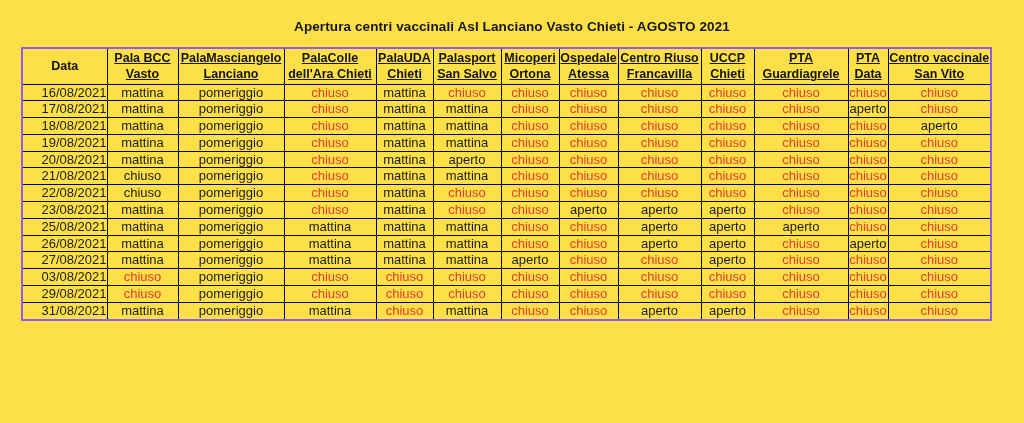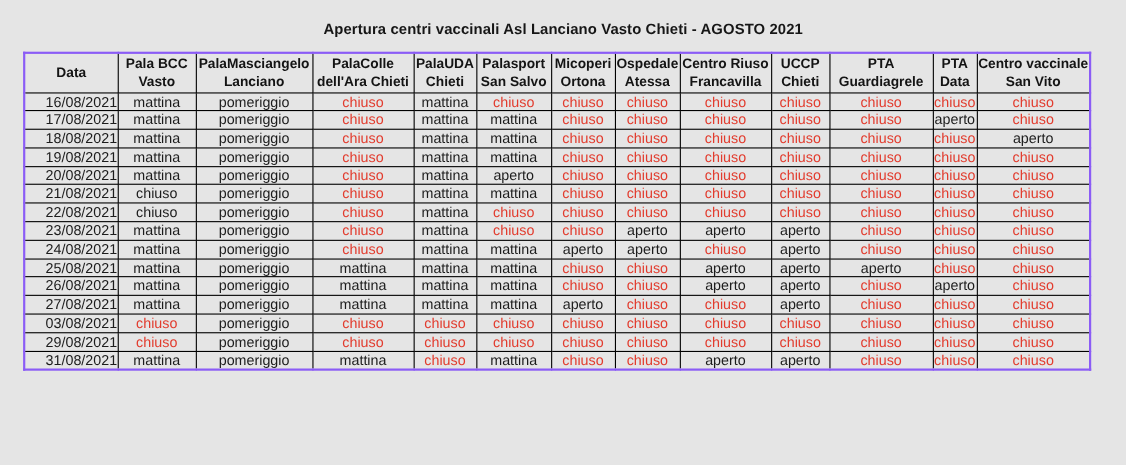--- a/index.html
+++ b/index.html
@@ -2,21 +2,21 @@
 <html style="--closed-color: #e23c2e;"><head>
 <meta charset="utf-8">
 <style>
   * { margin: 0; padding: 0; box-sizing: border-box; }
   html, body { background: #ffffff; }
   body { font-family: "Liberation Sans", sans-serif; }
   .page {
     position: relative;
     width: 1024px;
     height: 423px;
-    background: #e5e5e5;
+    background: #fde047;
     overflow: hidden;
     color: #1c1c1c;
   }
   .doc-title {
     position: absolute;
     top: 19px;
     left: 0;
     width: 1024px;
     text-align: center;
     font-size: 13.5px;
@@ -66,21 +66,21 @@
   col.c3  { width: 92px; }
   col.c4  { width: 57px; }
   col.c5  { width: 68px; }
   col.c6  { width: 58px; }
   col.c7  { width: 59px; }
   col.c8  { width: 83px; }
   col.c9  { width: 53px; }
   col.c10 { width: 94px; }
   col.c11 { width: 40px; }
   col.c12 { width: 103px; }
-  .hdr-line { display: block; }
+  .hdr-line { display: block; text-decoration: underline; }
 </style>
 </head>
 <body>
 
 <div class="page">
   <div class="doc-title">Apertura centri vaccinali Asl Lanciano Vasto Chieti - AGOSTO 2021</div>
   <div class="table-wrap">
     <table class="schedule">
       <colgroup>
         <col class="c0">
@@ -265,35 +265,20 @@
             <td class="closed">chiuso</td>
             <td class="closed">chiuso</td>
             <td class="open">aperto</td>
             <td class="open">aperto</td>
             <td class="open">aperto</td>
             <td class="closed">chiuso</td>
             <td class="closed">chiuso</td>
             <td class="closed">chiuso</td>
           </tr>
           <tr>
-            <td class="date-cell">24/08/2021</td>
-            <td class="open">mattina</td>
-            <td class="open">pomeriggio</td>
-            <td class="closed">chiuso</td>
-            <td class="open">mattina</td>
-            <td class="open">mattina</td>
-            <td class="open">aperto</td>
-            <td class="open">aperto</td>
-            <td class="closed">chiuso</td>
-            <td class="open">aperto</td>
-            <td class="closed">chiuso</td>
-            <td class="closed">chiuso</td>
-            <td class="closed">chiuso</td>
-          </tr>
-          <tr>
             <td class="date-cell">25/08/2021</td>
             <td class="open">mattina</td>
             <td class="open">pomeriggio</td>
             <td class="open">mattina</td>
             <td class="open">mattina</td>
             <td class="open">mattina</td>
             <td class="closed">chiuso</td>
             <td class="closed">chiuso</td>
             <td class="open">aperto</td>
             <td class="open">aperto</td>

